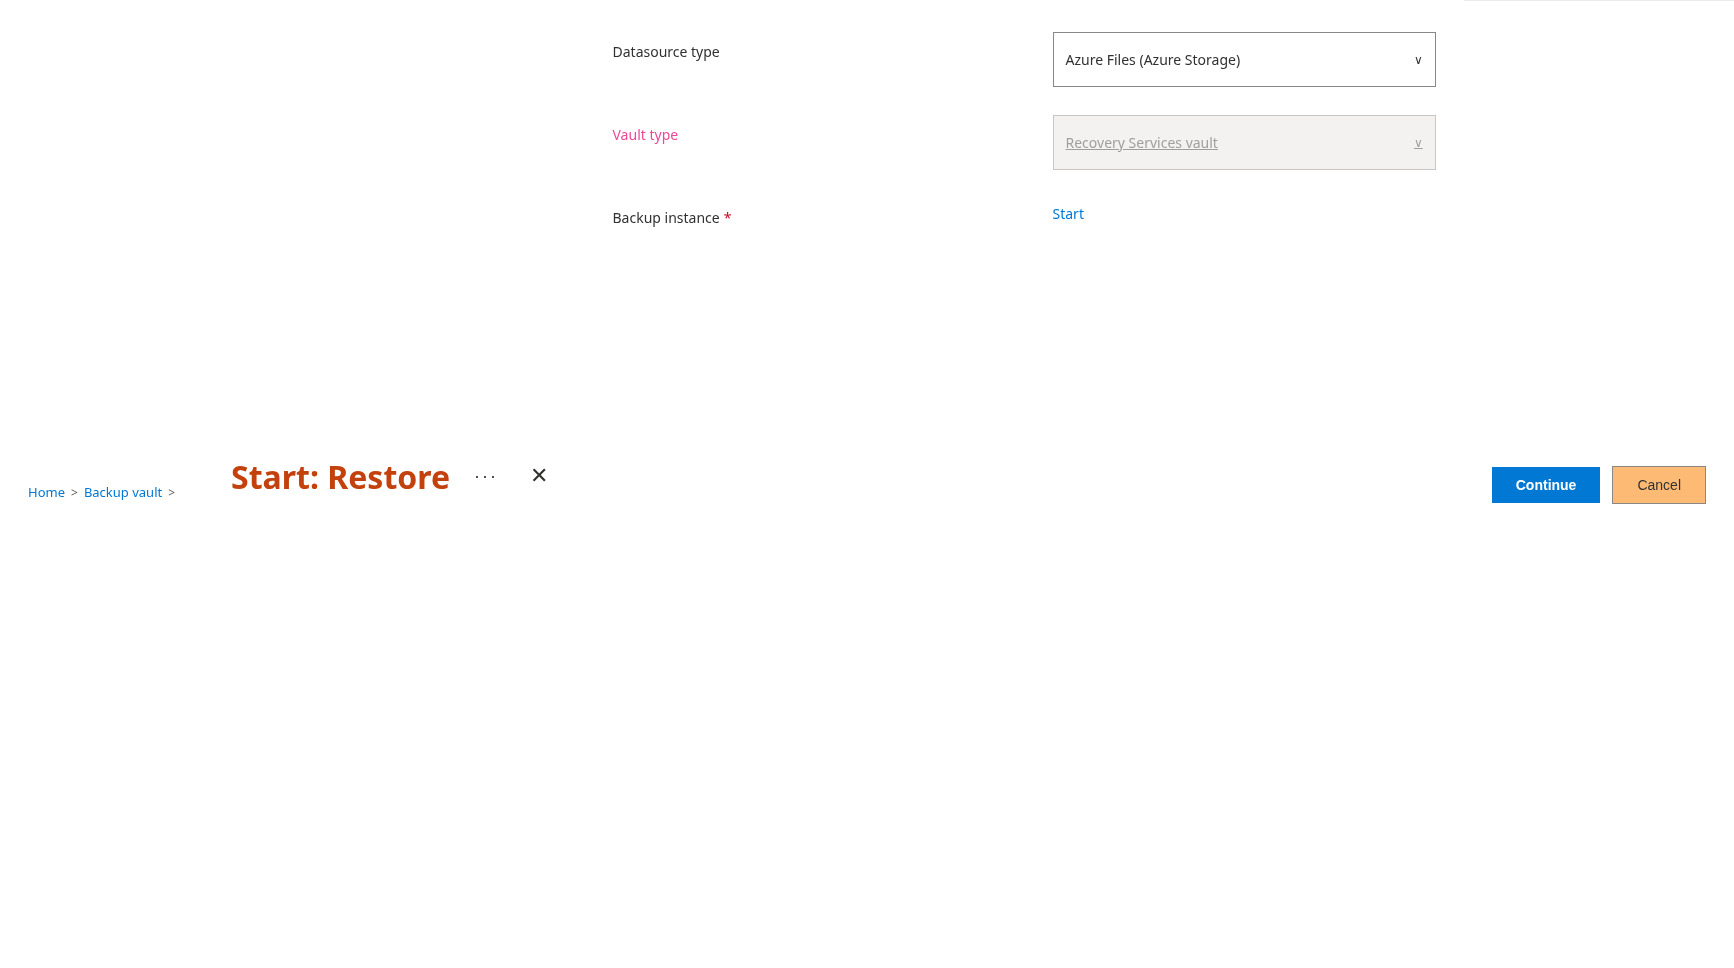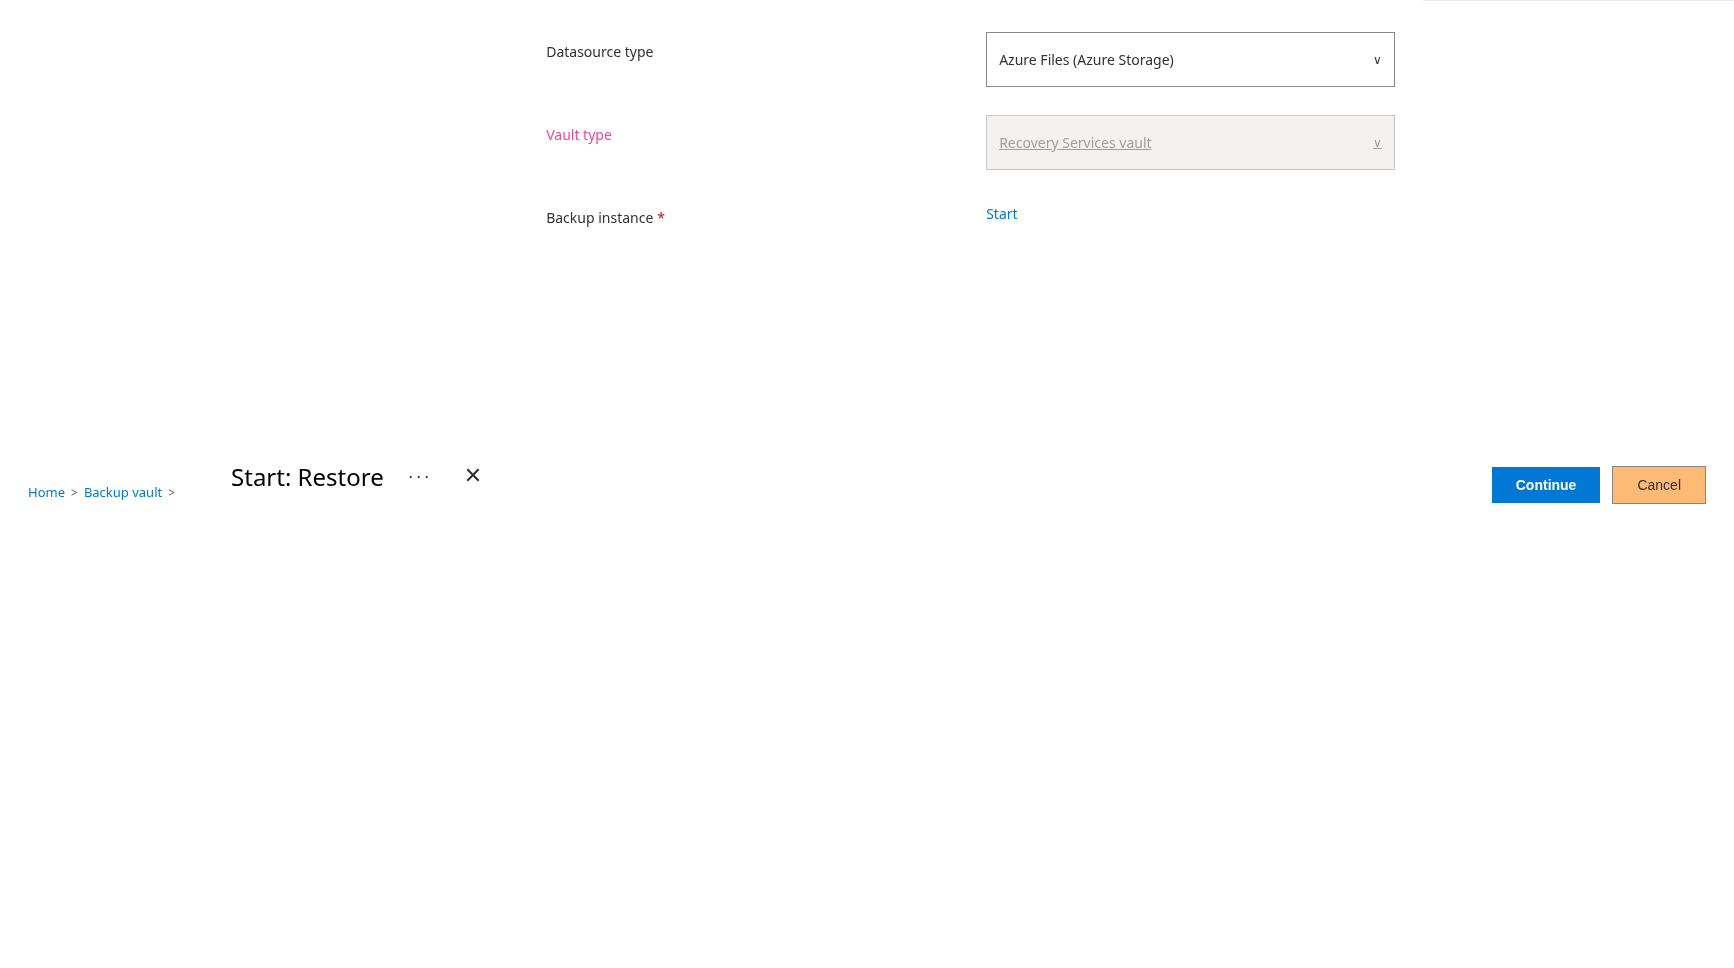--- a/index.html
+++ b/index.html
@@ -55,23 +55,23 @@
       justify-content: space-between;
     }
 
     .title-left {
       display: flex;
       align-items: center;
       gap: 16px;
     }
 
     .page-title {
-      font-size: 24px;
-      font-weight: 400;
-      color: #000000;
+      font-size: 32px;
+      font-weight: 700;
+      color: #c2410c;
     }
 
     .ellipsis-btn {
       background: none;
       border: none;
       font-size: 18px;
       cursor: pointer;
       color: #323130;
       padding: 4px 8px;
       border-radius: 2px;
@@ -214,21 +214,20 @@
 
     .btn-primary {
       background: #0078d4;
       color: #ffffff;
       border: none;
       padding: 10px 24px;
       font-size: 14px;
       font-weight: 600;
       cursor: pointer;
       min-width: 80px;
-      margin-left: 41px;
     }
 
     .btn-secondary {
       background: #fdba74;
       color: #323130;
       border: 1px solid #8a8886;
       padding: 10px 24px;
       font-size: 14px;
       font-weight: 400;
       cursor: pointer;

